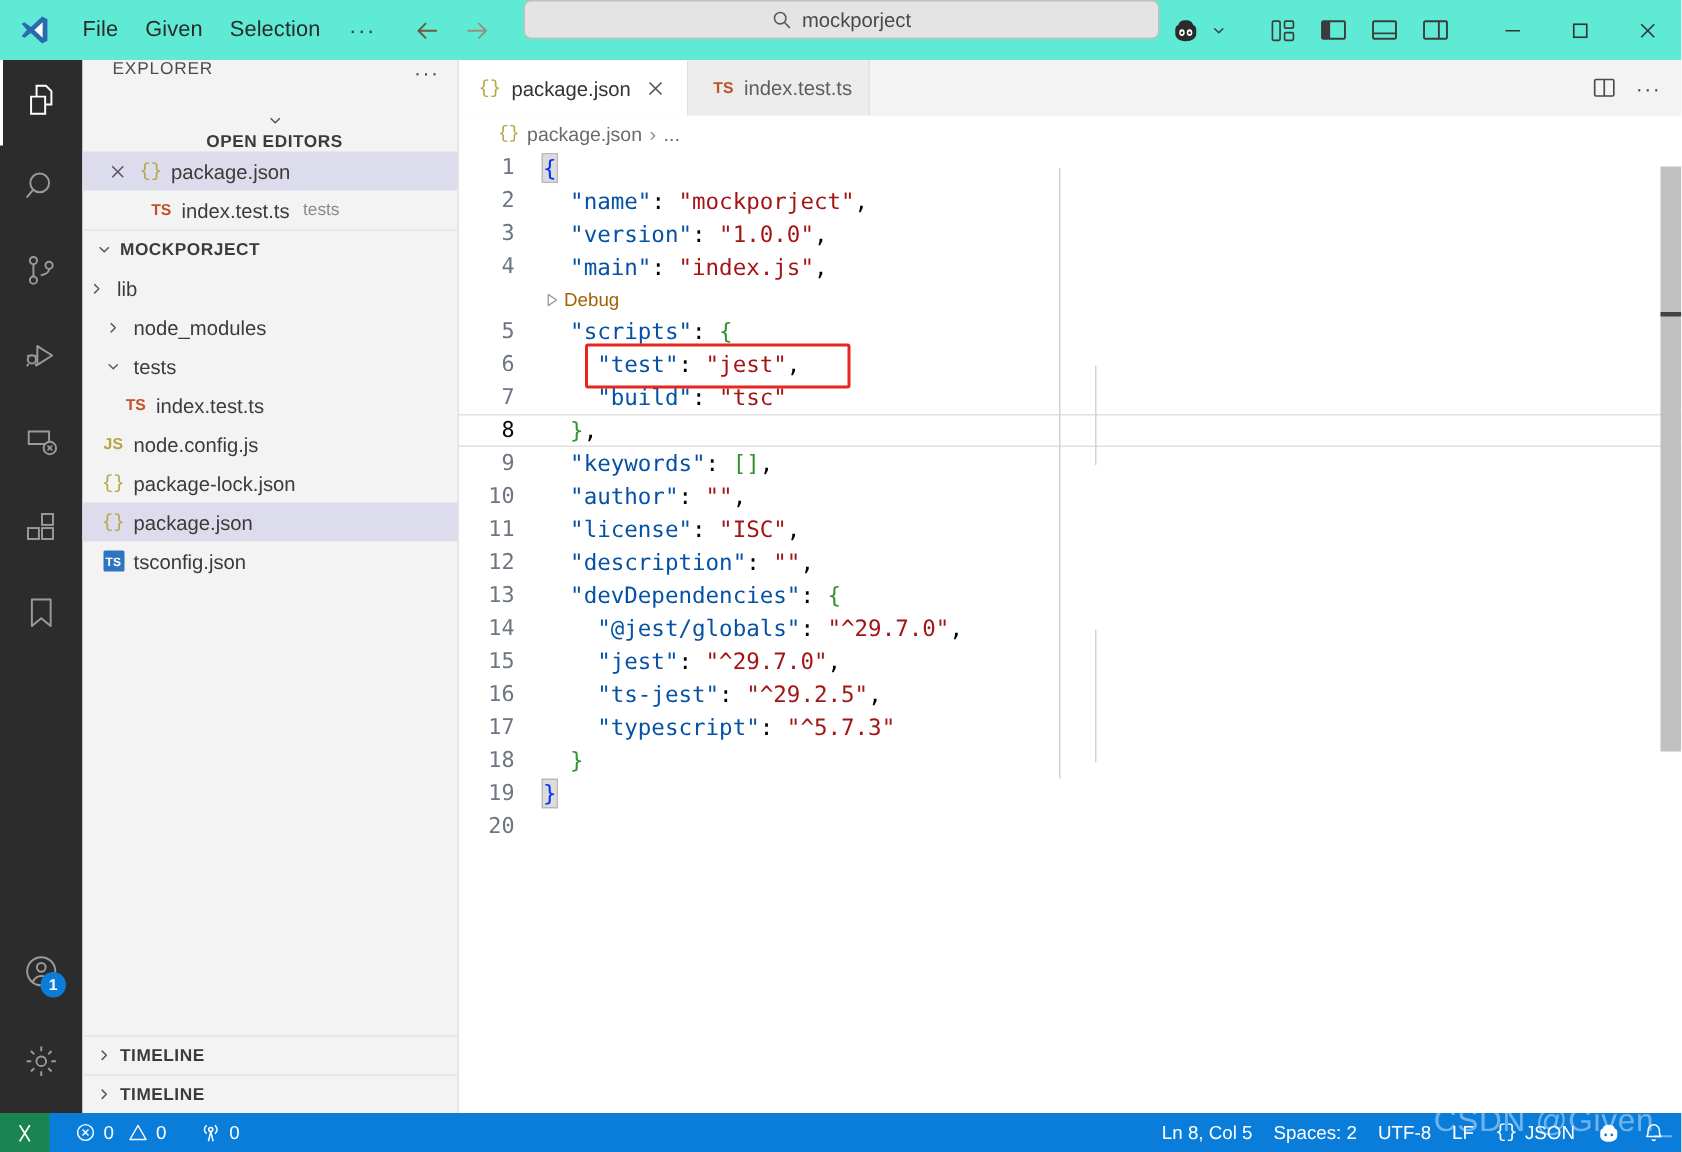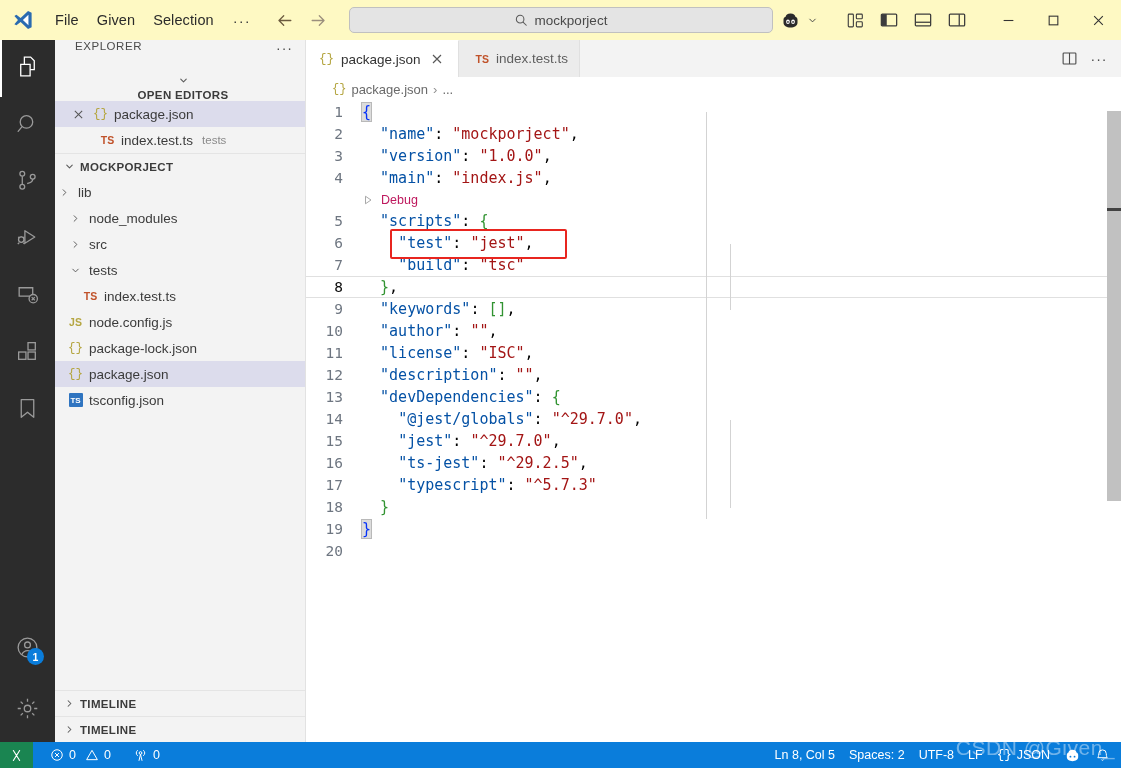--- a/index.html
+++ b/index.html
@@ -7,21 +7,21 @@
     width: 1121px; height: 768px;
     overflow: hidden;
     background: #ffffff;
     font-family: "Liberation Sans", sans-serif;
     -webkit-font-smoothing: antialiased;
   }
   .app { position: relative; width: 1121px; height: 768px; display: flex; flex-direction: column; }
 
   
   .titlebar {
-    height: 40px; background: #fef9c3; display: flex; align-items: center;
+    height: 40px; background: #5eead4; display: flex; 
     flex: 0 0 40px; position: relative; z-index: 5;
   }
   .vscode-logo { width: 46px; height: 40px; display: flex; align-items: center; justify-content: center; }
   .menu-items { display: flex; align-items: center; height: 40px; }
   .menu-item {
     font-size: 14.5px; color: #2b2b2b; padding: 4px 9px; line-height: 1;
     cursor: default; letter-spacing: .1px;
   }
   .menu-dots { font-size: 15px; color: #3c3c3c; padding: 0 10px; letter-spacing: 1px; }
   .nav-arrows { display: flex; align-items: center; margin-left: 14px; gap: 14px; }
@@ -135,22 +135,22 @@
   .cline.cur .ln { color: #0b0b0b; }
   .ctext { white-space: pre; position: relative; }
   .k { color: #0451a5; }
   .s { color: #a31515; }
   .p { color: #000000; }
   .b1 { color: #0431fa; }
   .b2 { color: #319331; }
   .bracket-hl { background: #dcdcdc; outline: 1px solid #b9b9b9; }
   .codelens-line { height: 21px; display: flex; align-items: center; }
   .codelens {
-    margin-left: 56px; display: flex; align-items: center; gap: 7px;
-    font-size: 12.5px; color: #be185d; font-family: "Liberation Sans", sans-serif; cursor: pointer;
+    margin-left: 56px; display: flex; align-items: center; gap: 2px;
+    font-size: 12.5px; color: #a16207; font-family: "Liberation Sans", sans-serif; cursor: pointer;
   }
   .indent-guide { position: absolute; top: 0; bottom: 0; width: 1px; background: #d3d3d3; }
   .red-box {
     position: absolute; border: 2px solid #e8251f; border-radius: 2px;
     pointer-events: none;
   }
   .v-scroll {
     position: absolute; right: 0; top: 0; width: 14px; bottom: 0; background: transparent;
   }
   .v-thumb { position: absolute; right: 0; width: 14px; background: #c1c1c1; }
@@ -414,28 +414,20 @@
           </span>
           <span class="lbl">lib</span>
         </div>
         <div class="row" style="padding-left:11px;">
           <span class="fi" style="color:#5a5a5a;">
             <svg width="11" height="11" viewBox="0 0 24 24" fill="none" stroke="currentColor" stroke-width="2.1">
                 <path d="M9 6l6 6-6 6" stroke-linecap="round" stroke-linejoin="round"></path>
               </svg>
           </span>
           <span class="lbl">node_modules</span>
-        </div>
-        <div class="row" style="padding-left:11px;">
-          <span class="fi" style="color:#5a5a5a;">
-            <svg width="11" height="11" viewBox="0 0 24 24" fill="none" stroke="currentColor" stroke-width="2.1">
-                <path d="M9 6l6 6-6 6" stroke-linecap="round" stroke-linejoin="round"></path>
-              </svg>
-          </span>
-          <span class="lbl">src</span>
         </div>
         <div class="row" style="padding-left:11px;">
           <span class="fi" style="color:#5a5a5a;">
             <svg width="11" height="11" viewBox="0 0 24 24" fill="none" stroke="currentColor" stroke-width="2.1">
                 <path d="M6 9l6 6 6-6" stroke-linecap="round" stroke-linejoin="round"></path>
               </svg>
           </span>
           <span class="lbl">tests</span>
         </div>
         <div class="row" style="padding-left:26px;">

